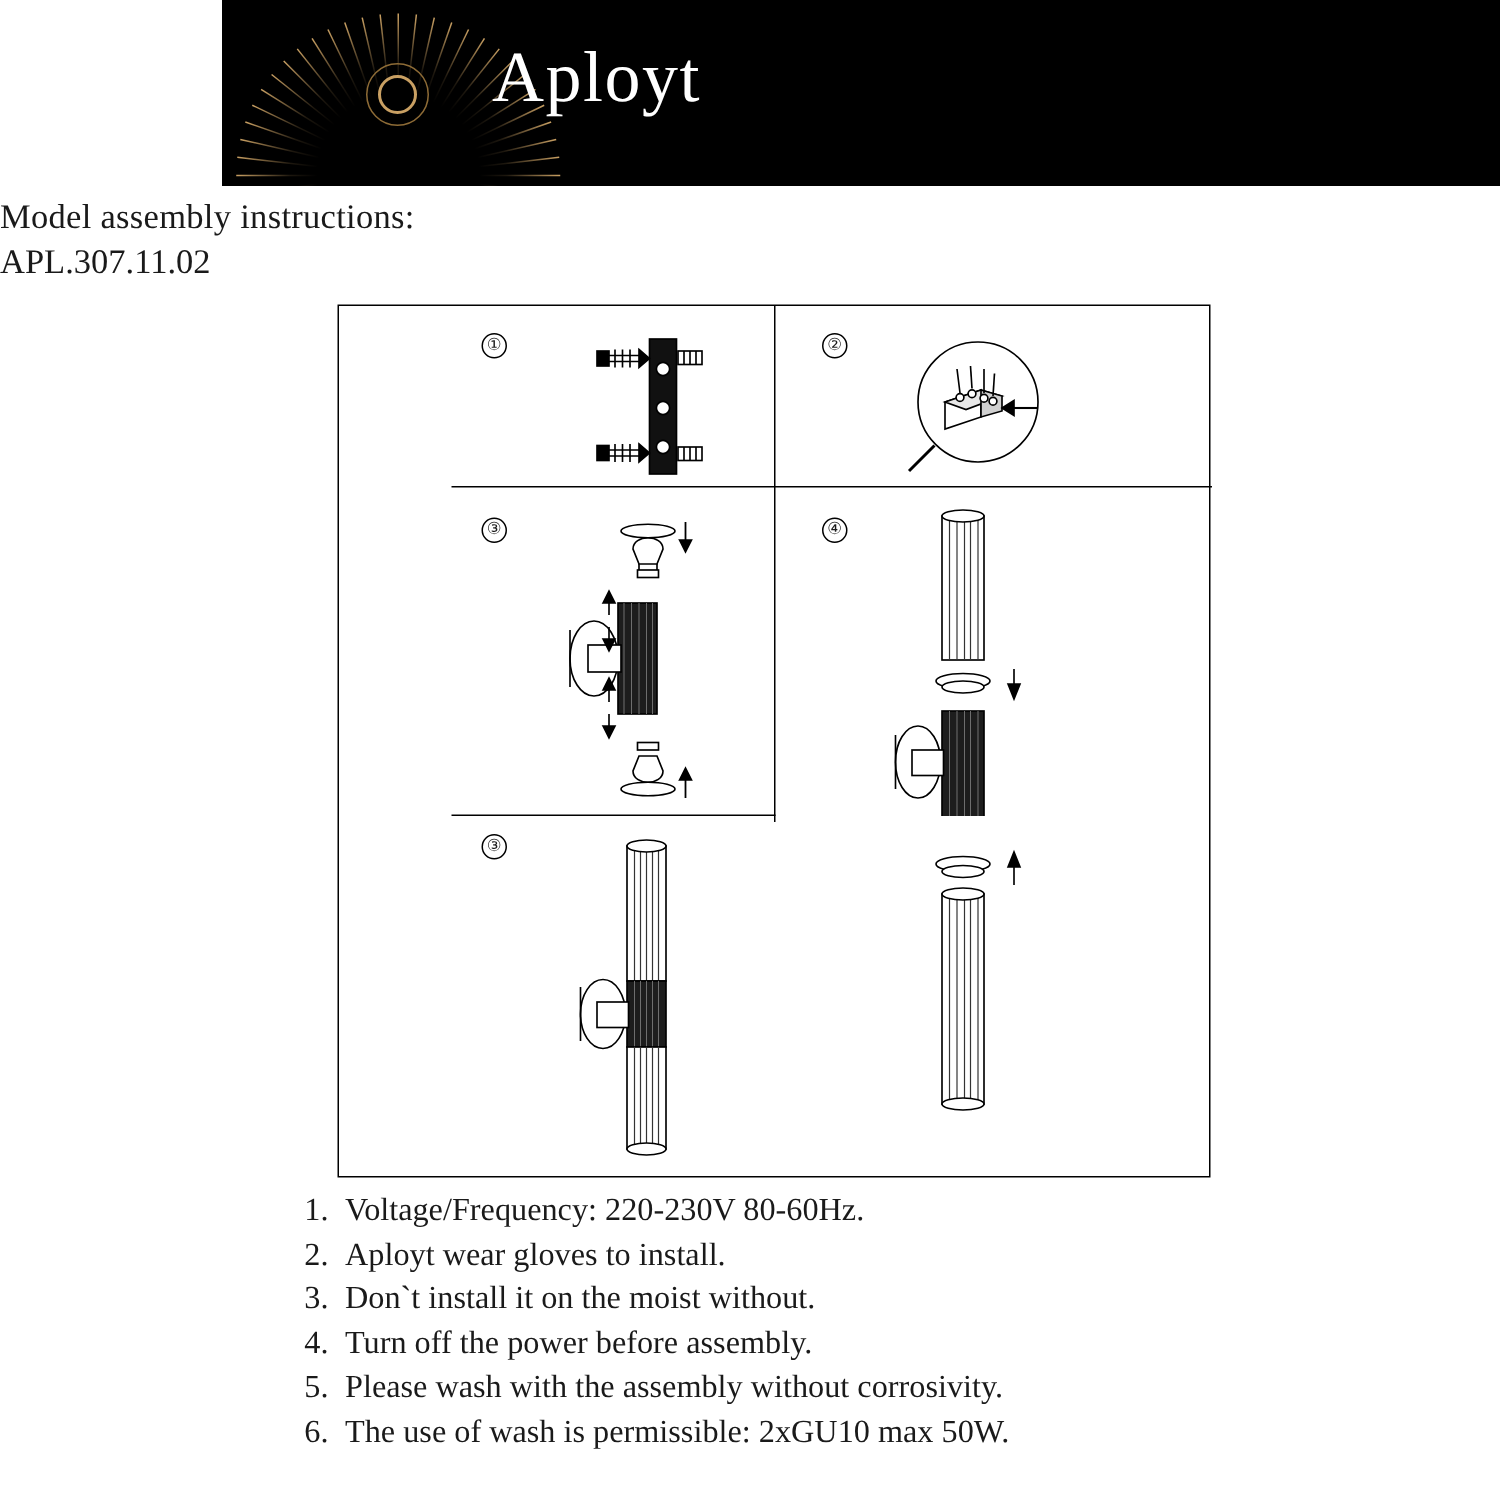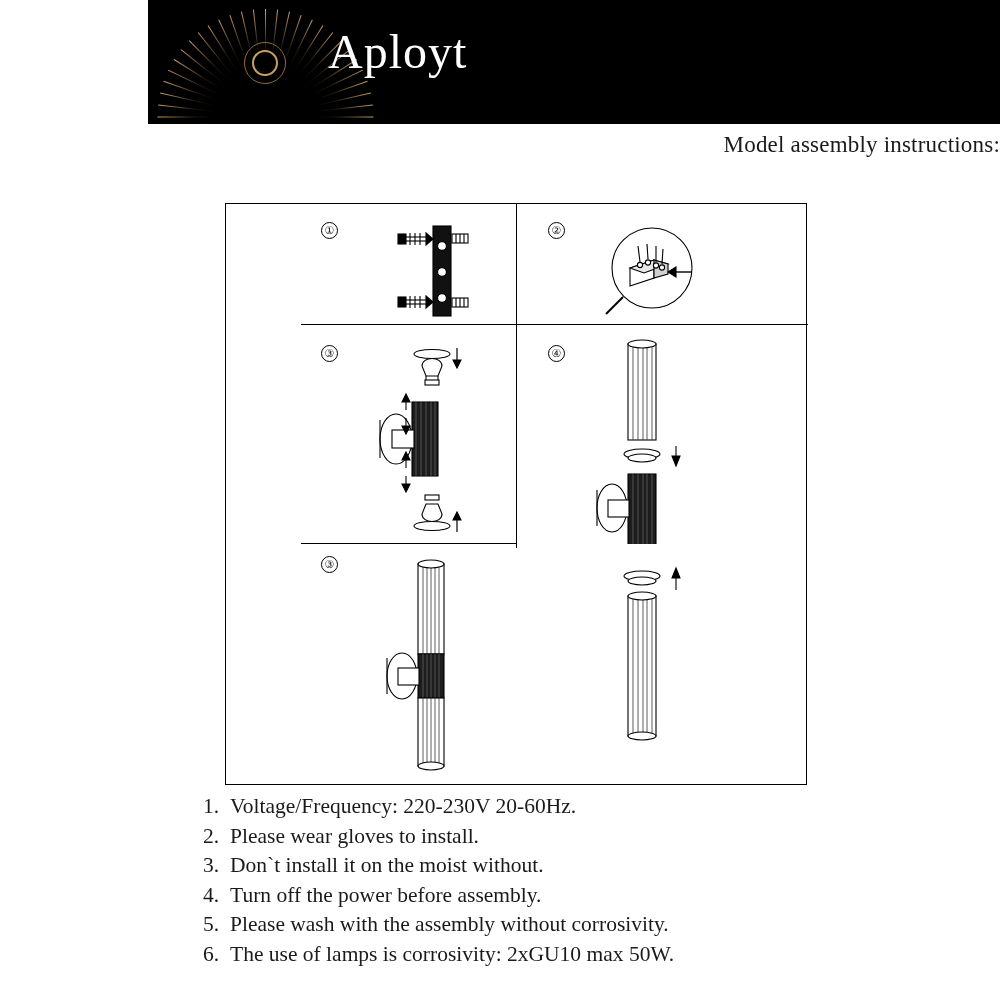--- a/index.html
+++ b/index.html
@@ -85,21 +85,21 @@
     width: 330px;
     height: 240px;
   }
 
   
   .title-block {
     position: absolute;
     left: 0;
     top: 132px;
     width: 1000px;
-    text-align: right;
+    text-align: left;
   }
   .title-line1 {
     font-size: 23px;
     letter-spacing: 0.2px;
   }
   .title-line2 {
     font-size: 23px;
     margin-top: 4px;
   }
 
@@ -213,20 +213,21 @@
 
   <div class="brand-name">Aployt</div>
 
   <div class="fan">
     <div id="fanrays"></div>
   </div>
 </div>
 
 <div class="title-block">
   <div class="title-line1">Model assembly instructions:</div>
+  <div class="title-line2">APL.307.11.02</div>
 </div>
 
 <div class="diagram">
   <div class="v-divider"></div>
   <div class="h-divider-1"></div>
   <div class="h-divider-2"></div>
 
   <div class="step-num" style="left:95px; top:18px;">①</div>
   <div class="step-num" style="left:322px; top:18px;">②</div>
   <div class="step-num" style="left:95px; top:141px;">③</div>
@@ -414,35 +415,35 @@
       <ellipse cx="48" cy="122" rx="15" ry="23" fill="#fff"></ellipse>
       <path d="M33 104 L33 140"></path>
       <rect x="44" y="114" width="21" height="17" fill="#fff"></rect>
     </g>
   </svg>
 </div>
 
 <div class="notes">
   <div class="note-row">
     <div class="note-idx">1.</div>
-    <div class="note-txt">Voltage/Frequency: 220-230V 20-60Hz.</div>
+    <div class="note-txt">Voltage/Frequency: 220-230V 80-60Hz.</div>
   </div>
   <div class="note-row">
     <div class="note-idx">2.</div>
-    <div class="note-txt">Please wear gloves to install.</div>
+    <div class="note-txt">Aployt wear gloves to install.</div>
   </div>
   <div class="note-row">
     <div class="note-idx">3.</div>
     <div class="note-txt">Don`t install it on the moist without.</div>
   </div>
   <div class="note-row">
     <div class="note-idx">4.</div>
     <div class="note-txt">Turn off the power before assembly.</div>
   </div>
   <div class="note-row">
     <div class="note-idx">5.</div>
     <div class="note-txt">Please wash with the assembly without corrosivity.</div>
   </div>
   <div class="note-row">
     <div class="note-idx">6.</div>
-    <div class="note-txt">The use of lamps is corrosivity: 2xGU10 max 50W.</div>
+    <div class="note-txt">The use of wash is permissible: 2xGU10 max 50W.</div>
   </div>
 </div>
 
 </body></html>

